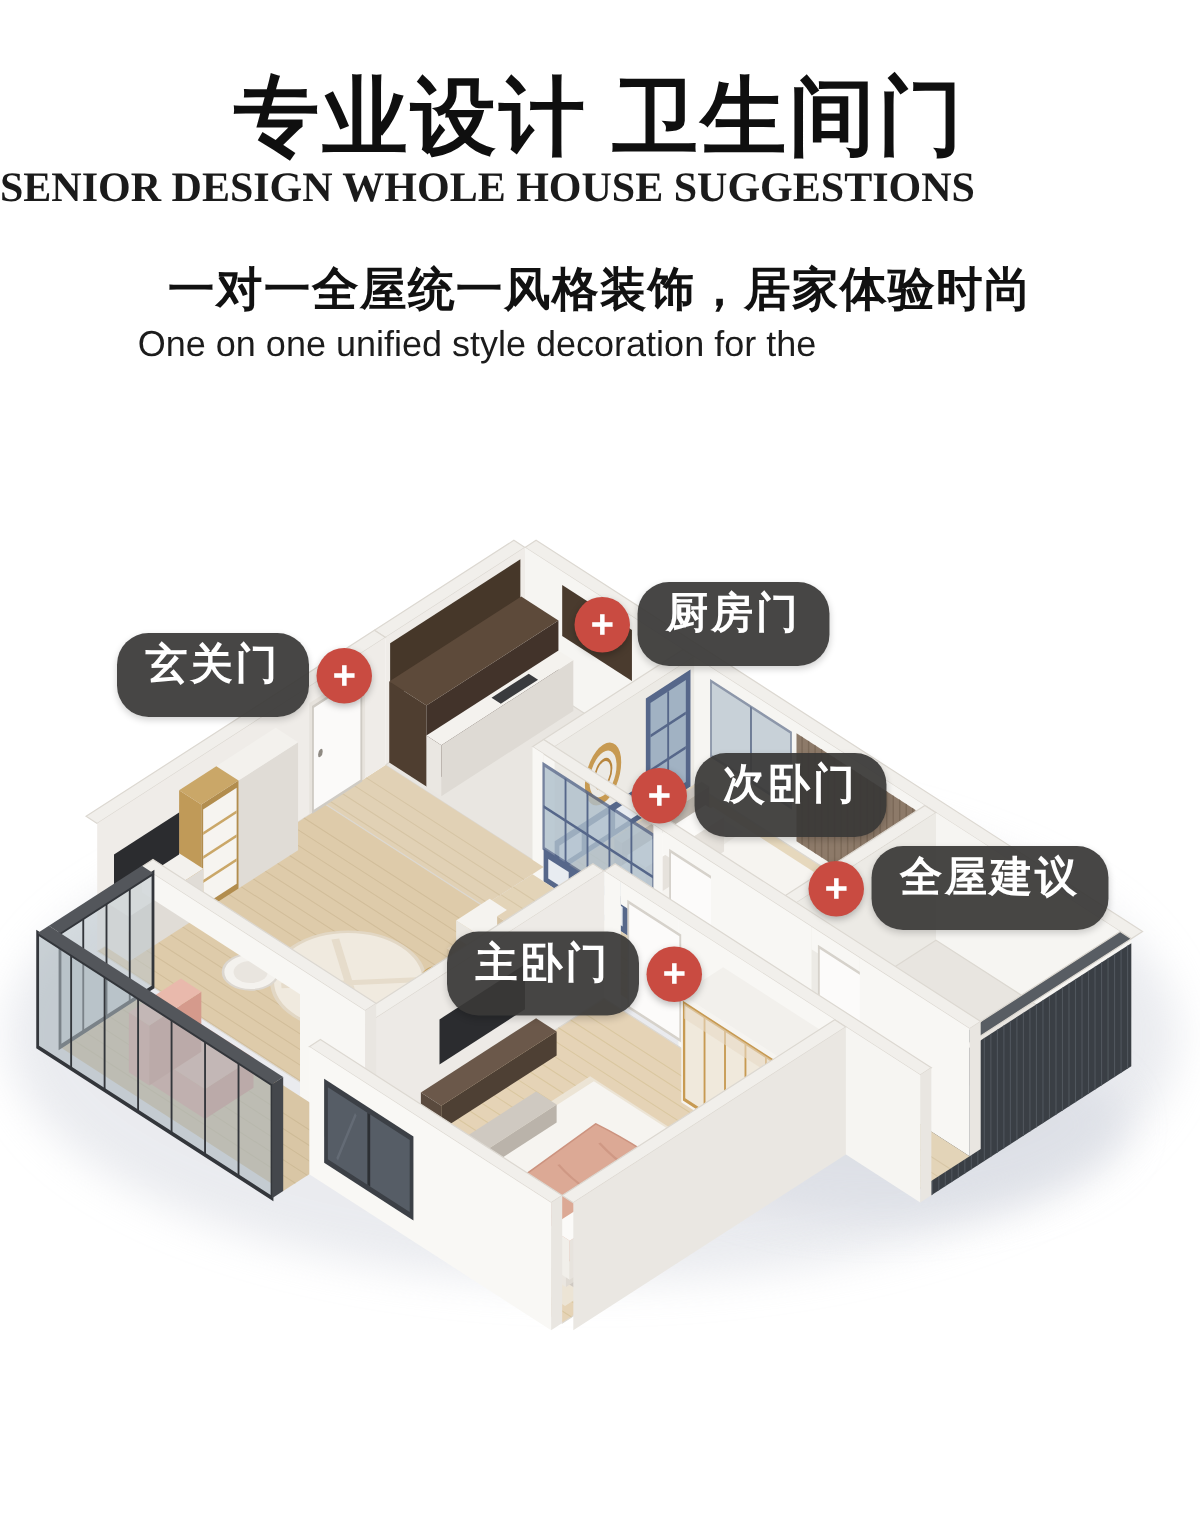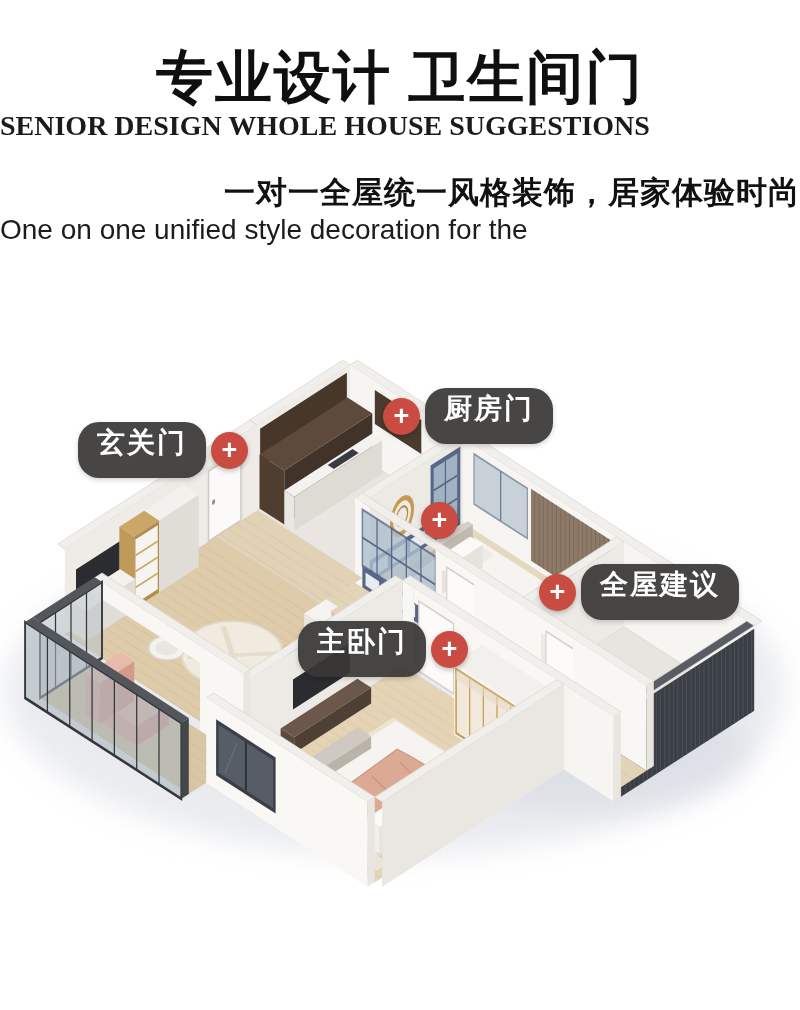--- a/index.html
+++ b/index.html
@@ -5,24 +5,24 @@
   html,body{margin:0;padding:0;background:#ffffff;}
   .page{position:relative;width:800px;height:1010px;margin:0 auto;background:#ffffff;overflow:hidden;
         font-family:"Liberation Sans", sans-serif;}
   
   .hd-title{position:absolute;left:0;top:40px;width:800px;text-align:center;
             font-family:"Liberation Serif", serif;font-size:57px;font-weight:700;color:#0f0f0f;
             letter-spacing:2px;white-space:nowrap;}
   .hd-sub-en{position:absolute;left:0;top:110px;width:648px;text-align:center;
              font-family:"Liberation Serif", serif;font-size:28px;font-weight:600;color:#1b1b1b;
              letter-spacing:0px;white-space:nowrap;}
-  .hd-tagline{position:absolute;left:0;top:172px;width:800px;text-align:right;
+  .hd-tagline{position:absolute;left:0;top:172px;width:800px;text-align:center;
               font-size:31px;font-weight:700;color:#111;letter-spacing:1px;white-space:nowrap;}
-  .hd-tag-en{position:absolute;left:0;top:214px;width:636px;
-             font-size:28px;font-weight:400;color:#1c1c1c;line-height:31px;}
+  .hd-tag-en{position:absolute;left:0;top:214px;width:636px;text-align:center;
+             font-size:24px;font-weight:400;color:#1c1c1c;line-height:31px;}
   
   .scene{position:absolute;left:0;top:0;width:800px;height:1010px;}
   
   .callout{position:absolute;display:flex;align-items:center;z-index:5;}
   .pill{display:inline-block;height:56px;line-height:42px;padding:0 19px;border-radius:21px;
         background:rgba(57,56,55,0.93);color:#ffffff;font-size:28px;font-weight:700;
         letter-spacing:2px;white-space:nowrap;box-shadow:0 2px 5px rgba(0,0,0,0.18);}
   .marker{width:37px;height:37px;border-radius:50%;background:#c94b41;border:none;padding:0;
           color:#ffffff;font-size:27px;font-weight:700;line-height:37px;text-align:center;
           box-shadow:0 2px 5px rgba(0,0,0,0.25);display:inline-block;} .gap-r{margin-right:5px;}
@@ -407,20 +407,21 @@
     <div class="callout" style="left:78px;top:422px">
       <span class="pill gap-r">玄关门</span>
       <button class="marker">+</button>
     </div>
     <div class="callout" style="left:383px;top:388px">
       <button class="marker gap-r">+</button>
       <span class="pill">厨房门</span>
     </div>
     <div class="callout" style="left:421px;top:502px">
       <button class="marker gap-r">+</button>
+      <span class="pill">次卧门</span>
     </div>
     <div class="callout" style="left:539px;top:564px">
       <button class="marker gap-r">+</button>
       <span class="pill">全屋建议</span>
     </div>
     <div class="callout" style="left:298px;top:621px">
       <span class="pill gap-r">主卧门</span>
       <button class="marker">+</button>
     </div>
   </div>

